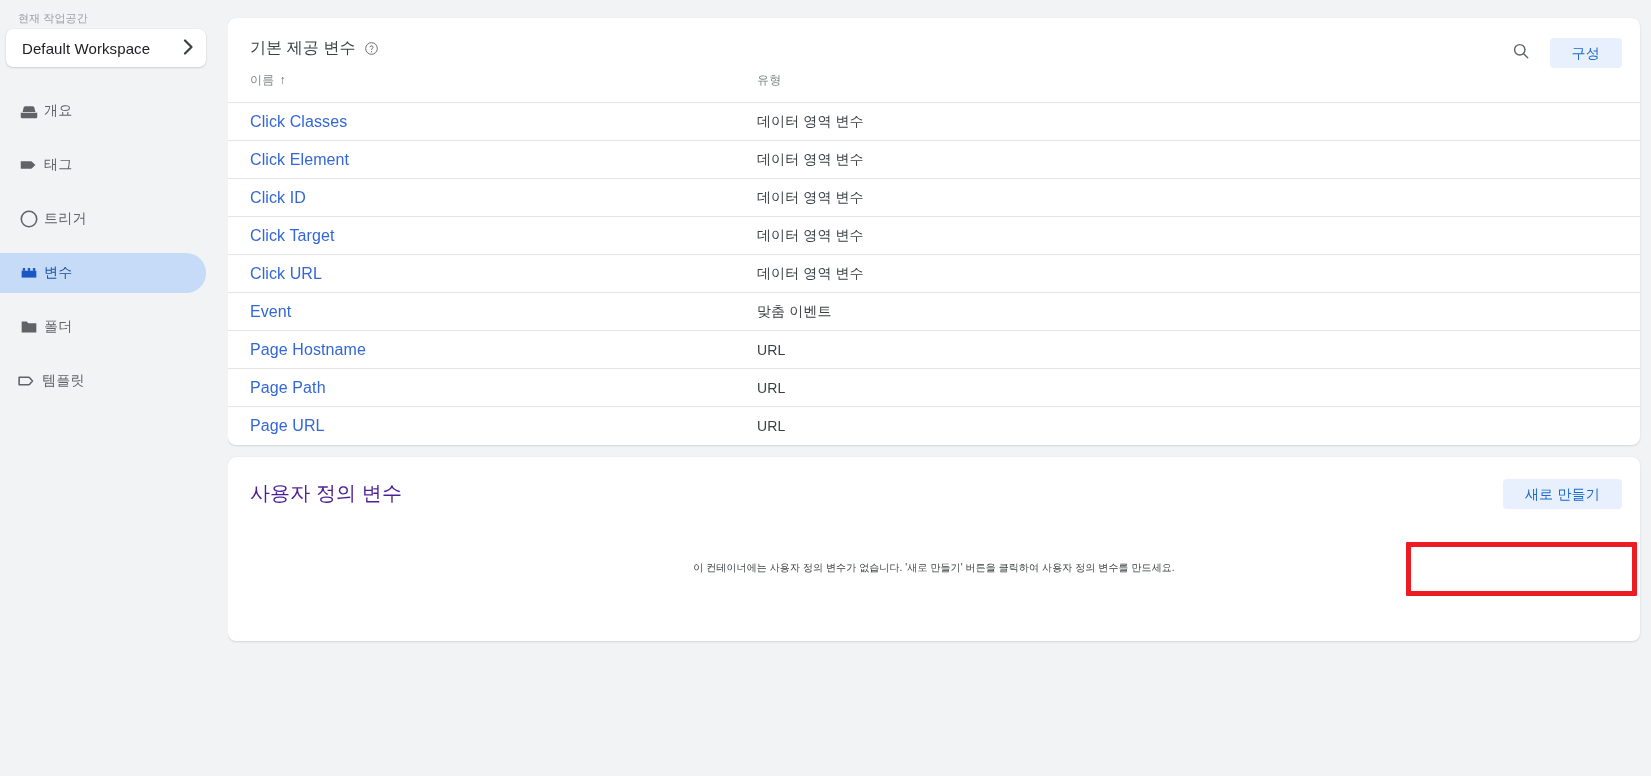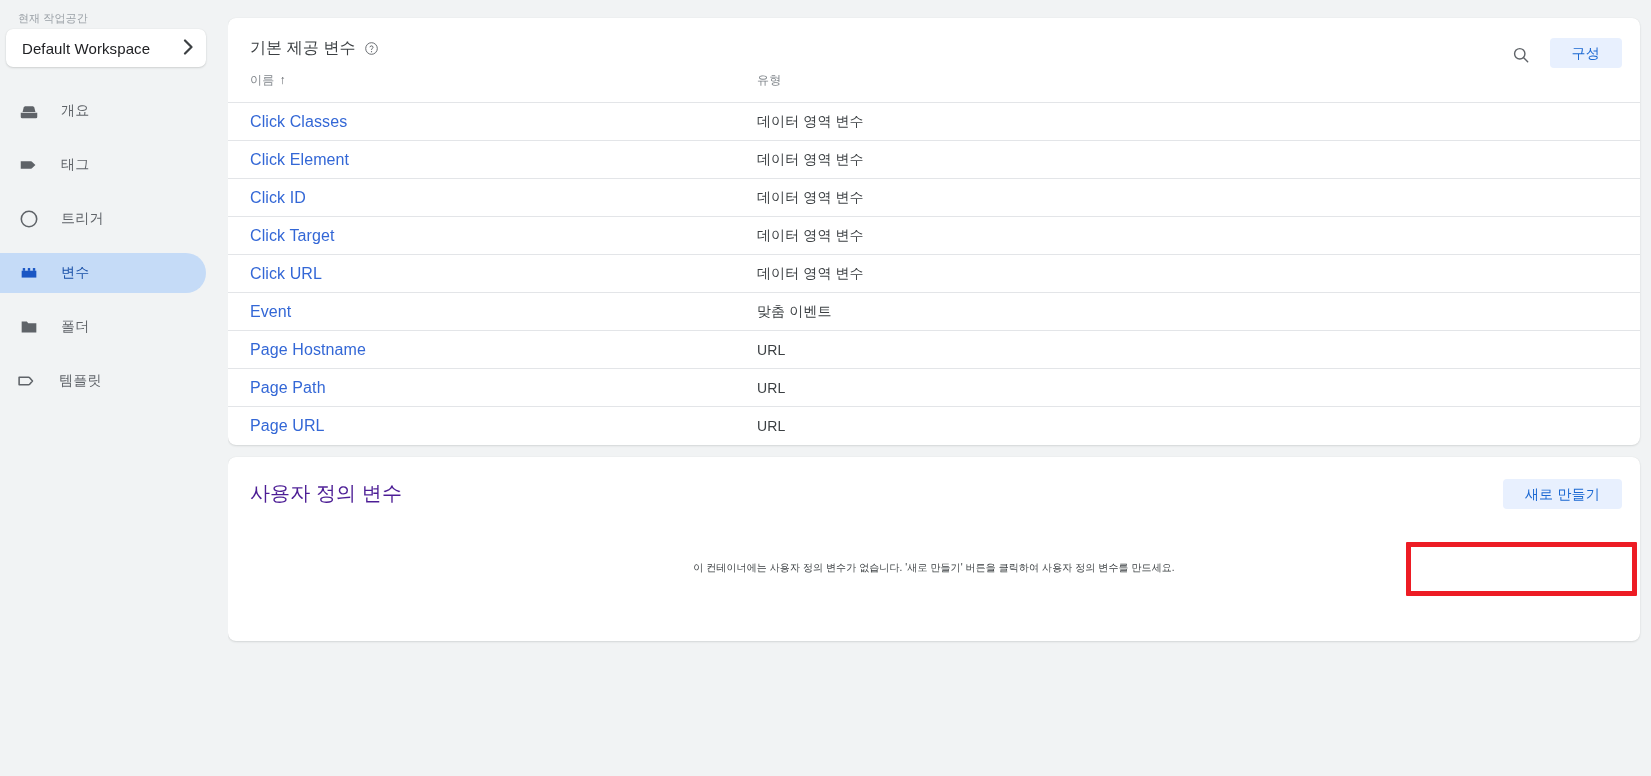--- a/index.html
+++ b/index.html
@@ -90,21 +90,21 @@
     height: 24px;
     display: flex;
     align-items: center;
     justify-content: flex-start;
     color: #5f6368;
   }
   .nav-item .nav-label {
     font-size: 14px;
     color: #5f6368;
     letter-spacing: .2px;
-    margin-left: 17px;
+    margin-left: 0;
     white-space: nowrap;
     text-align: right;
   }
   .nav-item.active {
     background: #c5dbf7;
   }
   .nav-item.active .nav-ico { color: #1a56c4; }
   .nav-item.active .nav-label { color: #174ea6; font-weight: 500; }
 
   
@@ -150,21 +150,21 @@
     width: 15px; height: 15px;
     display: inline-flex;
     align-items: center;
     justify-content: center;
     color: #5f6368;
     cursor: pointer;
   }
   .head-actions {
     margin-left: auto;
     display: flex;
-    align-items: flex-end;
+    align-items: flex-start;
     gap: 16px;
     padding-top: 0px;
   }
   .icon-btn {
     width: 26px; height: 26px;
     display: flex;
     align-items: center;
     justify-content: center;
     color: #5f6368;
     cursor: pointer;

